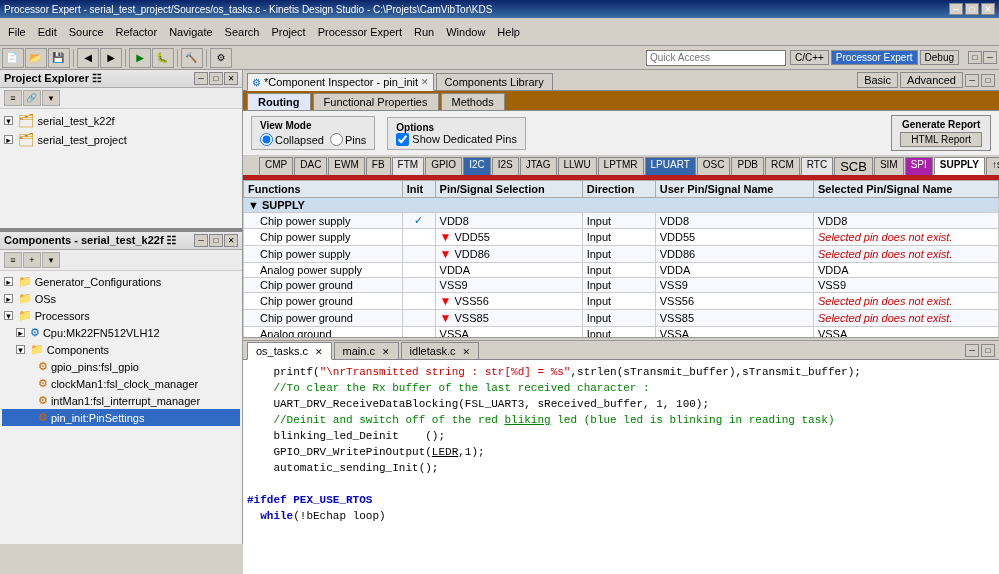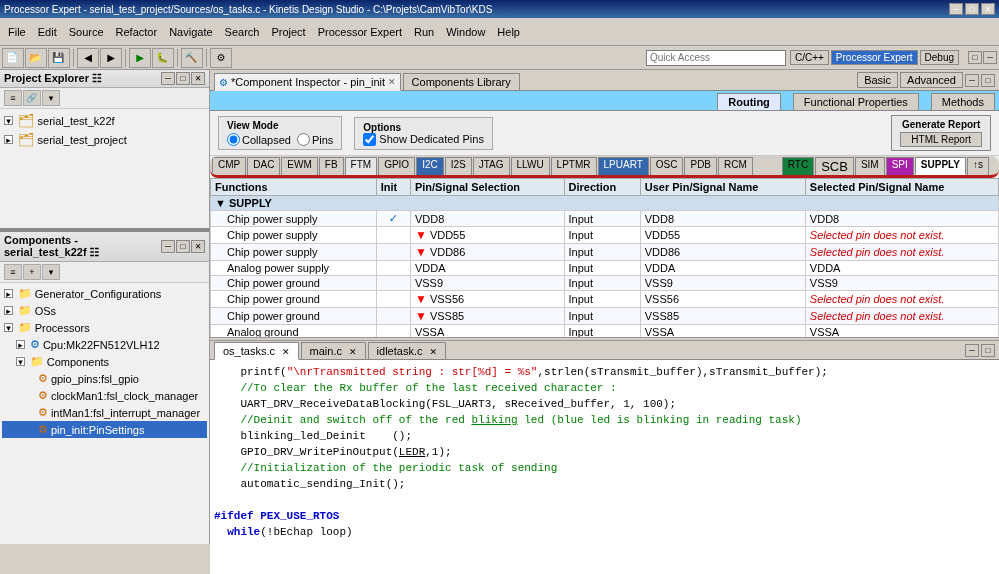--- a/index.html
+++ b/index.html
@@ -47,21 +47,21 @@
     .group-row td { background: #ddeeff; font-weight: bold; }
 
     
     #code-panel { flex: 1; display: flex; flex-direction: column; overflow: hidden; background: #f0f0f0; min-height: 150px; }
     .code-line { display: flex; }
 
     
     #left-bottom-panel { height: 210px; background: #f0f0f0; border-right: 1px solid #999; border-top: 2px solid #888; display: flex; flex-direction: column; overflow: hidden; }
 
     
-    #left-side { width: 210px; display: flex; flex-direction: column; height: 474px; }
+    #left-side { width: 243px; display: flex; flex-direction: column; height: 474px; }
   </style>
 </head>
 <body>
 
 <div id="title-bar">
   <span style="font-size:10px; overflow:hidden; white-space:nowrap;">Processor Expert - serial_test_project/Sources/os_tasks.c - Kinetis Design Studio - C:\Projets\CamVibTor\KDS</span>
   <div class="title-bar-controls" style="display:flex;gap:2px;">
     <span style="display:inline-block;width:14px;height:12px;background:#d4d0c8;border:1px solid #888;font-size:8px;text-align:center;line-height:11px;cursor:pointer;">─</span>
     <span style="display:inline-block;width:14px;height:12px;background:#d4d0c8;border:1px solid #888;font-size:8px;text-align:center;line-height:11px;cursor:pointer;">□</span>
     <span style="display:inline-block;width:14px;height:12px;background:#d4d0c8;border:1px solid #888;font-size:8px;text-align:center;line-height:11px;cursor:pointer;">✕</span>
@@ -219,21 +219,21 @@
         <div style="display:flex;align-items:center;padding:2px 8px;background:#d4d0c8;border:1px solid #888;border-bottom:none;cursor:pointer;font-size:11px;gap:3px;">
           <span>Components Library</span>
         </div>
         <div style="flex:1;"></div>
         <span style="font-size:11px;padding:1px 6px;border:1px solid #888;background:#d4d0c8;cursor:pointer;margin-bottom:2px;">Basic</span>
         <span style="font-size:11px;padding:1px 6px;border:1px solid #888;background:#d4d0c8;cursor:pointer;margin-bottom:2px;">Advanced</span>
         <button class="panel-ctrl-btn" style="width:14px;height:13px;margin-bottom:3px;border:1px solid #888;background:#d4d0c8;font-size:8px;cursor:pointer;">─</button>
         <button class="panel-ctrl-btn" style="width:14px;height:13px;margin-bottom:3px;border:1px solid #888;background:#d4d0c8;font-size:8px;cursor:pointer;">□</button>
       </div>
 
-      <div style="display:flex;padding:2px 4px 0;background:#7dd3fc;border-bottom:1px solid #888;gap:12px;justify-content:flex-end;">
+      <div style="display:flex;padding:2px 4px 0;background:#a16207;border-bottom:1px solid #888;gap:2px;">
         <div style="padding:2px 10px;border:1px solid #888;border-bottom:none;cursor:pointer;font-size:11px;background:#e0e8ff;font-weight:bold;">Routing</div>
         <div style="padding:2px 10px;border:1px solid #888;border-bottom:none;cursor:pointer;font-size:11px;background:#d4d0c8;">Functional Properties</div>
         <div style="padding:2px 10px;border:1px solid #888;border-bottom:none;cursor:pointer;font-size:11px;background:#d4d0c8;">Methods</div>
       </div>
 
       <div style="display:flex;align-items:center;justify-content:space-between;padding:4px 8px;background:#f0f0f0;border-bottom:1px solid #ccc;">
         <div style="display:flex;align-items:center;gap:12px;">
           <div style="border:1px solid #aaa;padding:3px 8px;background:#e8e8e8;display:flex;flex-direction:column;gap:2px;">
             <span style="font-size:10px;font-weight:bold;">View Mode</span>
             <div style="display:flex;gap:6px;align-items:center;">
@@ -254,37 +254,37 @@
               <span>Show Dedicated Pins</span>
             </label>
           </div>
         </div>
         <div style="border:1px solid #888;padding:3px 8px;background:#e8e8e8;display:flex;flex-direction:column;align-items:center;gap:2px;">
           <span style="font-size:10px;font-weight:bold;">Generate Report</span>
           <button style="padding:1px 10px;border:1px solid #888;background:#d4d0c8;cursor:pointer;font-size:10px;">HTML Report</button>
         </div>
       </div>
 
-      <div style="display:flex;padding:1px 2px 0;background:#d4d0c8;flex-wrap:nowrap;border-bottom:3px solid #b91c1c;overflow:hidden;border-radius:8px;">
+      <div style="display:flex;padding:1px 16px 0;background:#d4d0c8;flex-wrap:nowrap;border-bottom:5px solid #b91c1c;overflow:hidden;">
         <div style="padding:1px 5px;border:1px solid #888;border-bottom:none;cursor:pointer;font-size:10px;margin-right:1px;background:#d4d0c8;">CMP</div>
         <div style="padding:1px 5px;border:1px solid #888;border-bottom:none;cursor:pointer;font-size:10px;margin-right:1px;background:#d4d0c8;">DAC</div>
         <div style="padding:1px 5px;border:1px solid #888;border-bottom:none;cursor:pointer;font-size:10px;margin-right:1px;background:#d4d0c8;">EWM</div>
         <div style="padding:1px 5px;border:1px solid #888;border-bottom:none;cursor:pointer;font-size:10px;margin-right:1px;background:#d4d0c8;">FB</div>
         <div style="padding:1px 5px;border:1px solid #888;border-bottom:none;cursor:pointer;font-size:10px;margin-right:1px;background:#e5e5e5;">FTM</div>
         <div style="padding:1px 5px;border:1px solid #888;border-bottom:none;cursor:pointer;font-size:10px;margin-right:1px;background:#d4d0c8;">GPIO</div>
         <div style="padding:1px 5px;border:1px solid #888;border-bottom:none;cursor:pointer;font-size:10px;margin-right:1px;background:#3366aa;color:white;">I2C</div>
         <div style="padding:1px 5px;border:1px solid #888;border-bottom:none;cursor:pointer;font-size:10px;margin-right:1px;background:#d4d0c8;">I2S</div>
         <div style="padding:1px 5px;border:1px solid #888;border-bottom:none;cursor:pointer;font-size:10px;margin-right:1px;background:#d4d0c8;">JTAG</div>
         <div style="padding:1px 5px;border:1px solid #888;border-bottom:none;cursor:pointer;font-size:10px;margin-right:1px;background:#d4d0c8;">LLWU</div>
         <div style="padding:1px 5px;border:1px solid #888;border-bottom:none;cursor:pointer;font-size:10px;margin-right:1px;background:#d4d0c8;">LPTMR</div>
         <div style="padding:1px 5px;border:1px solid #888;border-bottom:none;cursor:pointer;font-size:10px;margin-right:1px;background:#3366aa;color:white;">LPUART</div>
         <div style="padding:1px 5px;border:1px solid #888;border-bottom:none;cursor:pointer;font-size:10px;margin-right:1px;background:#d4d0c8;">OSC</div>
         <div style="padding:1px 5px;border:1px solid #888;border-bottom:none;cursor:pointer;font-size:10px;margin-right:1px;background:#d4d0c8;">PDB</div>
         <div style="padding:1px 5px;border:1px solid #888;border-bottom:none;cursor:pointer;font-size:10px;margin-right:1px;background:#d4d0c8;">RCM</div>
-        <div style="padding:1px 5px;border:1px solid #888;border-bottom:none;cursor:pointer;font-size:10px;margin-right:1px;background:#15803d;margin-left:28px;">RTC</div>
+        <div style="padding:1px 5px;border:1px solid #888;border-bottom:none;cursor:pointer;font-size:10px;margin-right:1px;background:#e5e5e5;">RTC</div>
         <div style="padding:1px 5px;border:1px solid #888;border-bottom:none;cursor:pointer;font-size:13px;margin-right:1px;background:#d4d0c8;">SCB</div>
         <div style="padding:1px 5px;border:1px solid #888;border-bottom:none;cursor:pointer;font-size:10px;margin-right:1px;background:#d4d0c8;text-align:right;">SIM</div>
         <div style="padding:1px 5px;border:1px solid #888;border-bottom:none;cursor:pointer;font-size:10px;margin-right:1px;background:#aa22aa;color:white;">SPI</div>
         <div style="padding:1px 5px;border:1px solid #888;border-bottom:1px solid white;cursor:pointer;font-size:10px;margin-right:1px;background:#ffffff;font-weight:bold;">SUPPLY</div>
         <div style="padding:1px 5px;border:1px solid #888;border-bottom:none;cursor:pointer;font-size:10px;background:#d4d0c8;">↑s</div>
       </div>
 
       <div class="table-container">
         <table>
           <thead>
@@ -405,23 +405,20 @@
         <div class="code-line">
           <span style="color:#008000;">&nbsp;&nbsp;&nbsp;&nbsp;//Deinit and switch off of the red <span style="text-decoration:underline;">bliking</span> led (blue led is blinking in reading task)</span>
         </div>
         <div class="code-line">
           <span style="color:#000;">&nbsp;&nbsp;&nbsp;&nbsp;blinking_led_Deinit&nbsp;&nbsp;&nbsp;&nbsp;();</span>
         </div>
         <div class="code-line">
           <span style="color:#000;">&nbsp;&nbsp;&nbsp;&nbsp;GPIO_DRV_WritePinOutput(<span style="text-decoration:underline;color:#000;">LEDR</span>,1);</span>
         </div>
         <div class="code-line">
-          <span style="color:#008000;">&nbsp;&nbsp;&nbsp;&nbsp;//Initialization of the periodic task of sending</span>
-        </div>
-        <div class="code-line">
           <span style="color:#000;">&nbsp;&nbsp;&nbsp;&nbsp;automatic_sending_Init();</span>
         </div>
         <div class="code-line">
           <span style="color:#000;">&nbsp;</span>
         </div>
         <div class="code-line">
           <span style="color:#0000cc;font-weight:bold;">#ifdef PEX_USE_RTOS</span>
         </div>
         <div class="code-line">
           <span style="color:#000;">&nbsp;&nbsp;<span style="color:#0000cc;font-weight:bold;">while</span>(!bEchap loop)</span>

